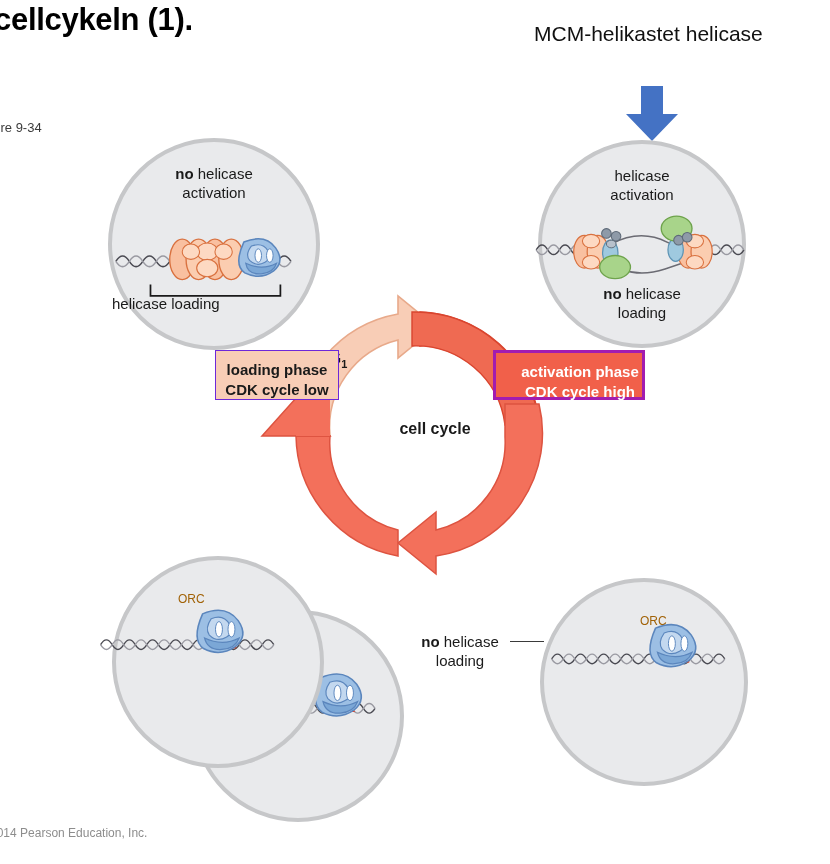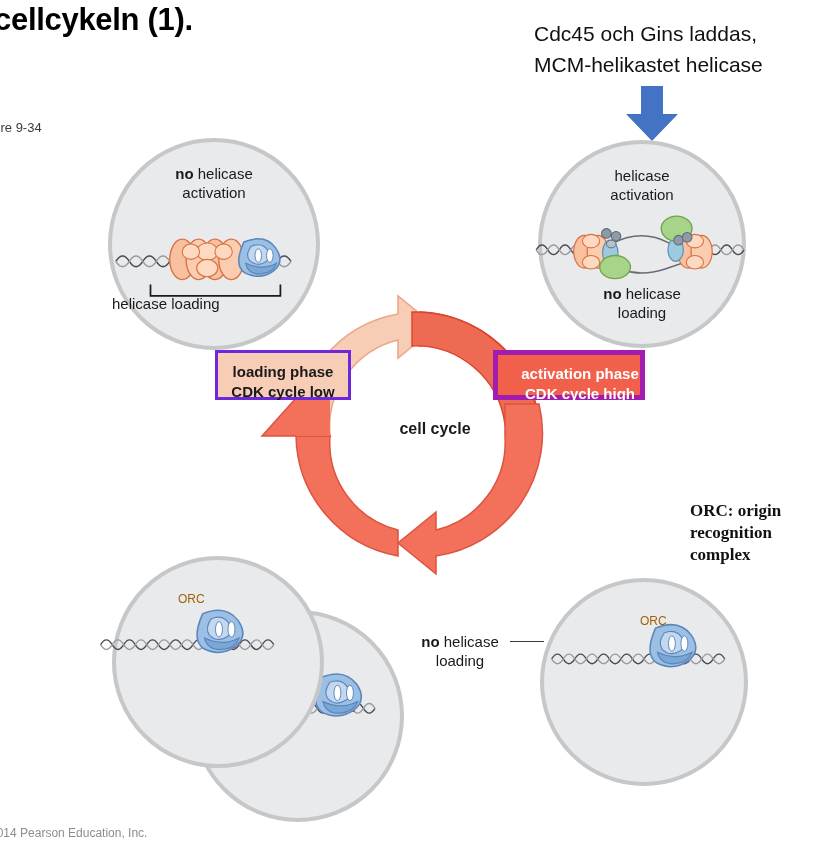--- a/index.html
+++ b/index.html
@@ -161,30 +161,30 @@
     box-sizing: border-box;
     text-align: center;
     font-size: 15px;
     font-weight: bold;
     line-height: 20px;
     padding-top: 9px;
     z-index: 6;
   }
   #box-loading {
     left: 215px; top: 350px;
-    width: 136px; height: 50px;
+    width: 124px; height: 50px;
     background: #f8cdb6;
-    border: 3px solid #6d28d9;
+    border: 1px solid #6d28d9;
     color: #1a1a1a;
   }
   #box-activation {
     left: 493px; top: 350px;
     width: 152px; height: 50px;
     background: #f1604a;
-    border: 5px solid #a21caf;
+    border: 3px solid #a21caf;
     color: #ffffff;
     padding-left: 22px;
   }
   .cycle-center {
     position: absolute;
     left: 370px; top: 420px;
     width: 130px;
     text-align: center;
     font-size: 16px;
     font-weight: bold;
@@ -208,33 +208,27 @@
 <body>
 
 <div id="slide">
 
   <div class="slide-title">cellcykeln (1).</div>
   <div class="figure-caption">gure 9-34</div>
 
   <div class="copyright">2014 Pearson Education, Inc.</div>
 
   <div class="annotation">
-    <div>Cdc45 och Gins laddas,</div>
     <div>MCM-helikastet helicase</div>
   </div>
 
   <svg class="anno-arrow" viewBox="0 0 58 56">
     <polygon points="18,0 40,0 40,28 55,28 29,55 3,28 18,28" fill="#4472c4"></polygon>
   </svg>
 
-  <div class="orc-legend">
-    <div>ORC: origin</div>
-    <div>recognition</div>
-    <div>complex</div>
-  </div>
 
   <div class="cell" id="cell-tl">
     <div class="cell-label lbl-top">
       <b>no</b><span> helicase</span><br>
       <span>activation</span>
     </div>
 
     <svg class="cell-art" viewBox="0 0 212 212">
 
       <g stroke="#4a4a52" stroke-width="1.6" fill="none">

